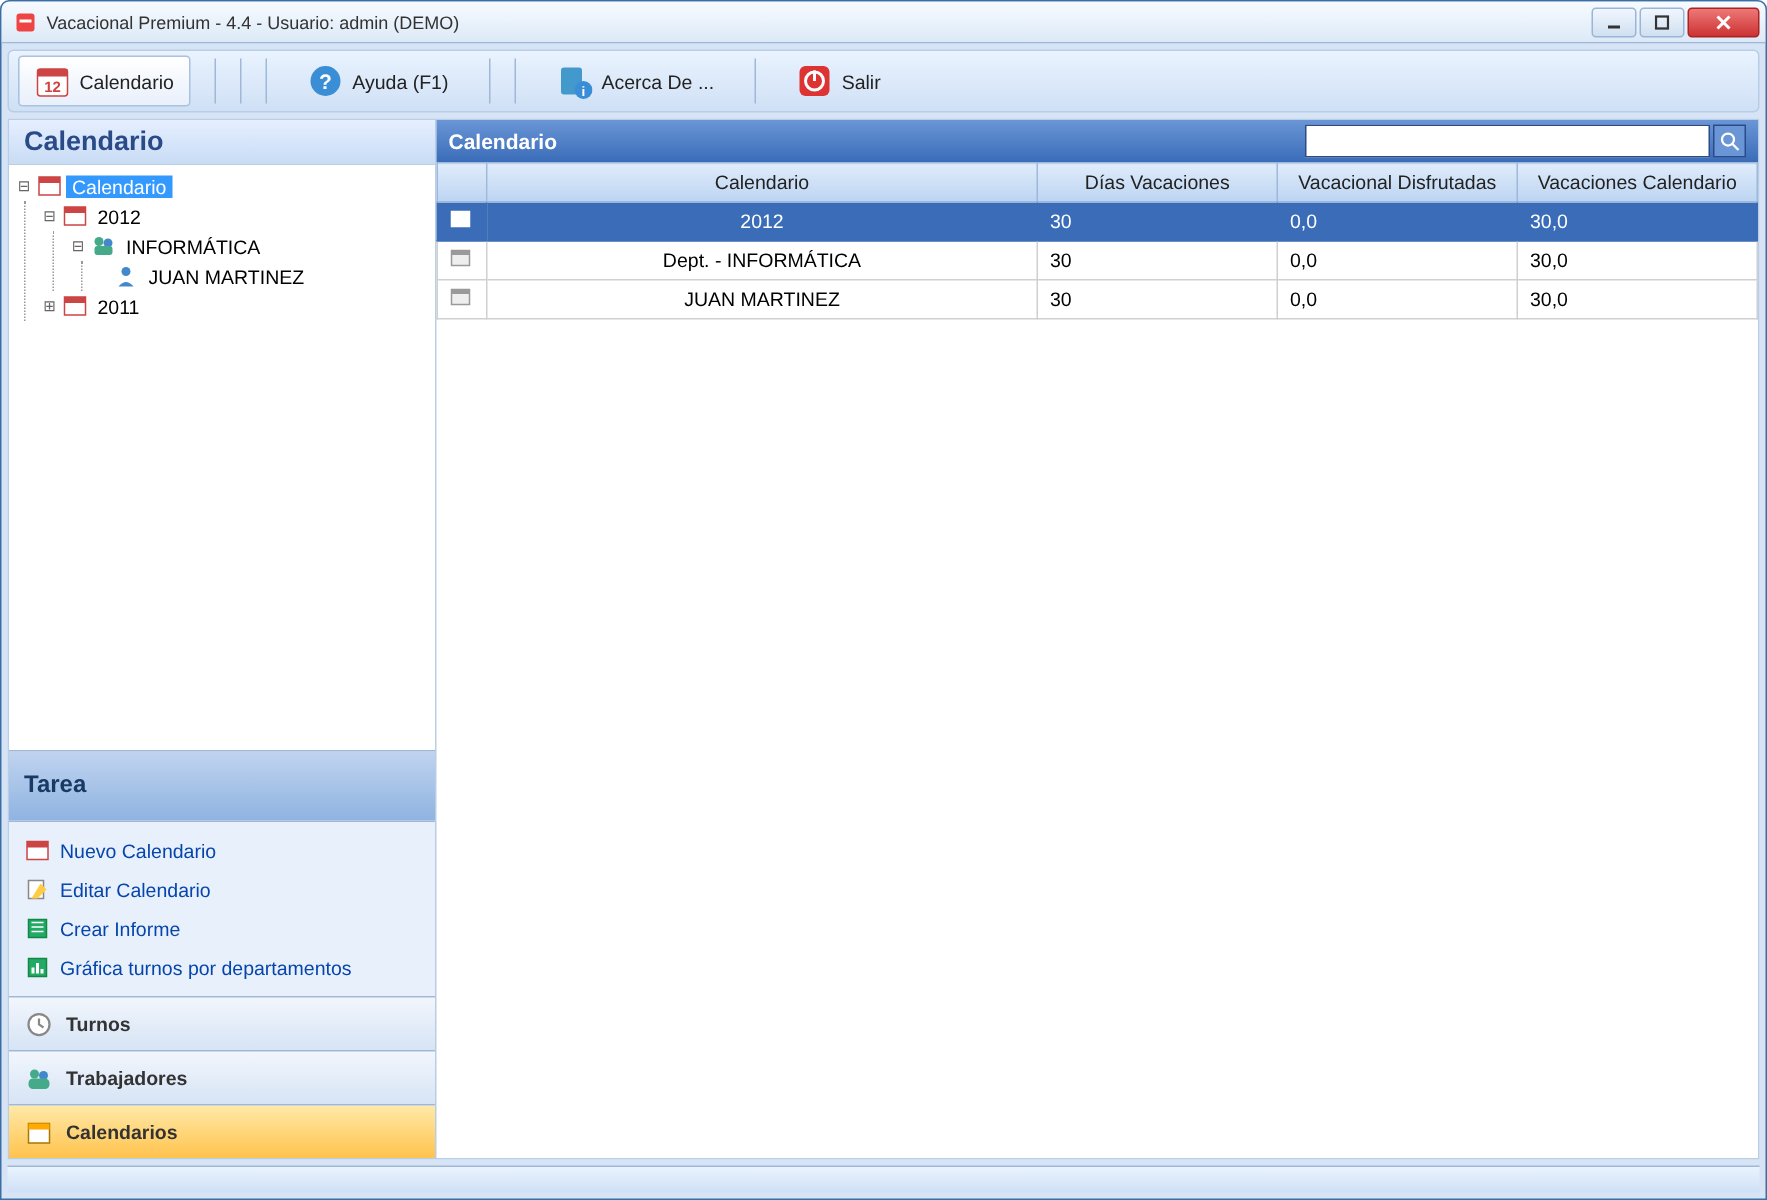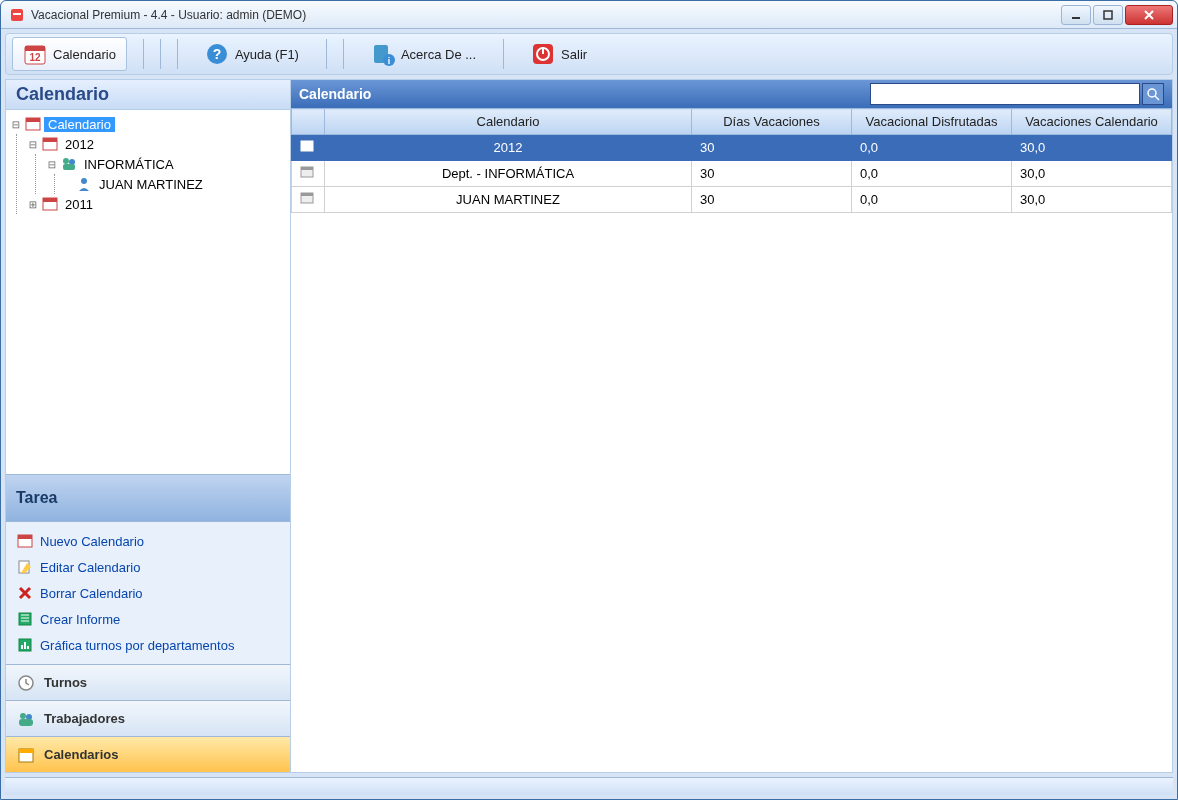--- a/index.html
+++ b/index.html
@@ -217,28 +217,20 @@
           <span>Nuevo Calendario</span>
         </div>
         <div class="tarea-item">
           <span class="tarea-icon">
               <svg width="16" height="16">
                 <rect x="2" y="2" width="10" height="12" fill="#fff" stroke="#888"></rect>
                 <path d="M10 4 L14 8 L8 14 L4 14 Z" fill="#fc4"></path>
               </svg>
             </span>
           <span>Editar Calendario</span>
-        </div>
-        <div class="tarea-item">
-          <span class="tarea-icon">
-              <svg width="16" height="16">
-                <path d="M3 3 L13 13 M13 3 L3 13" stroke="#c22" stroke-width="3"></path>
-              </svg>
-            </span>
-          <span>Borrar Calendario</span>
         </div>
         <div class="tarea-item">
           <span class="tarea-icon">
               <svg width="16" height="16">
                 <rect x="2" y="2" width="12" height="12" fill="#2a6" stroke="#184"></rect>
                 <path d="M4 4 L12 4 M4 7 L12 7 M4 10 L12 10" stroke="#fff"></path>
               </svg>
             </span>
           <span>Crear Informe</span>
         </div>

